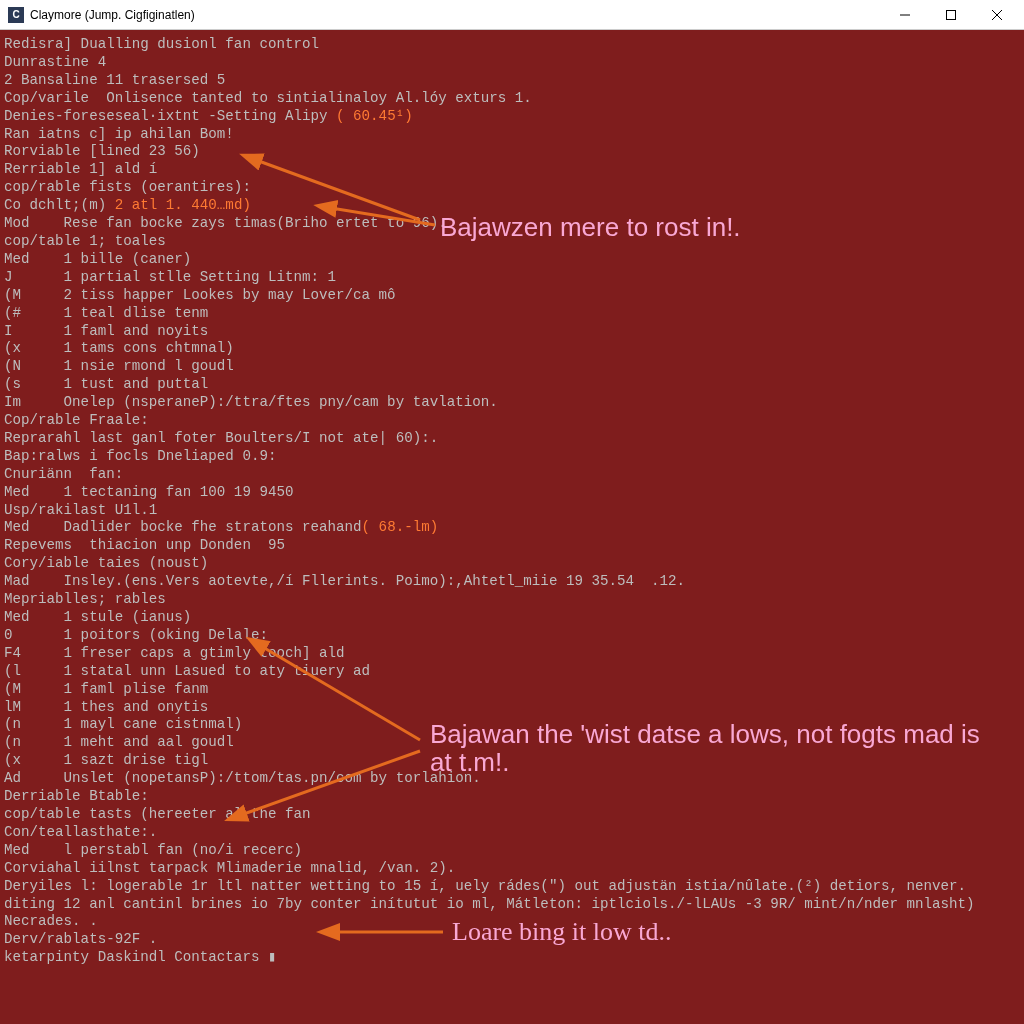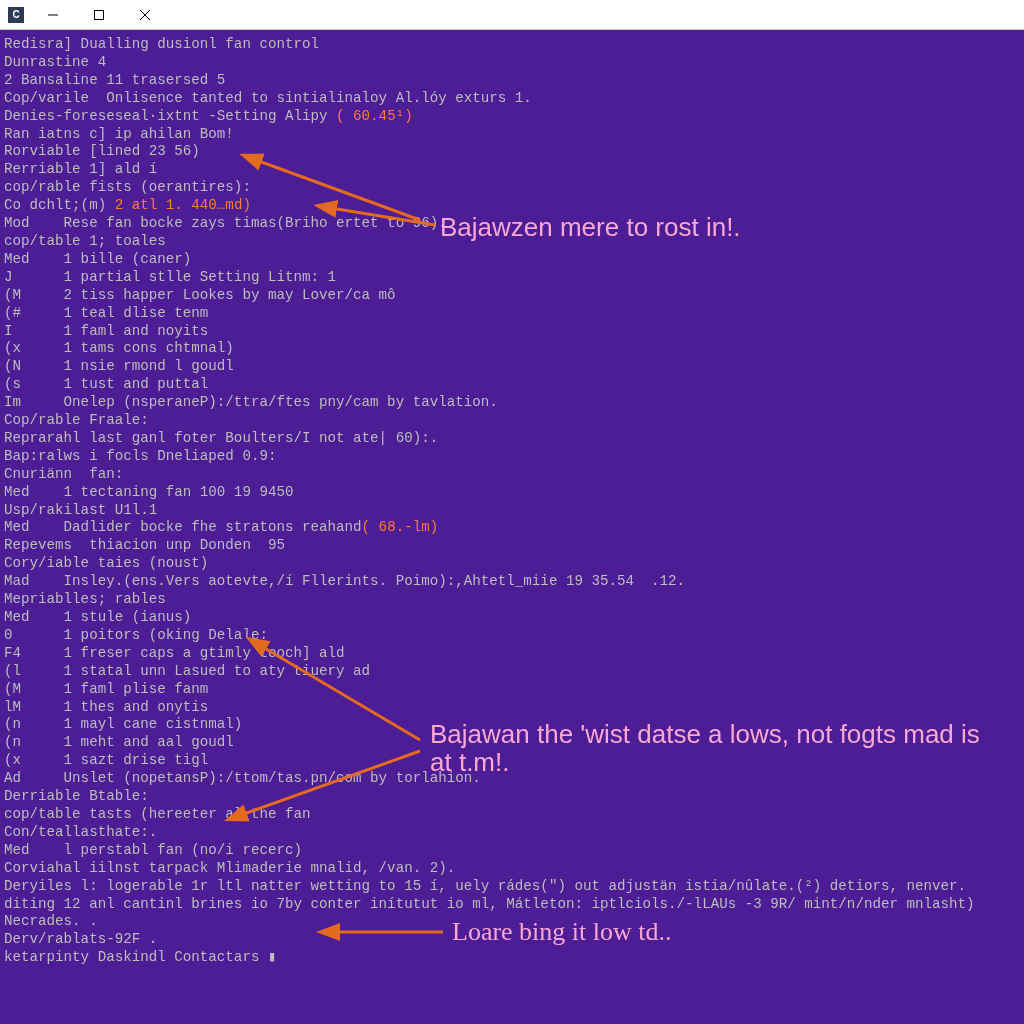--- a/index.html
+++ b/index.html
@@ -24,21 +24,21 @@
   }
   .titlebar-title { flex: 1; }
   .titlebar-controls { display: flex; gap: 0; }
   .tb-btn {
     width: 46px; height: 30px; background: transparent; border: none;
     font-size: 14px; color: #000; display:flex; align-items:center; justify-content:center;
     cursor: pointer; font-family: "Segoe UI Symbol", sans-serif;
   }
 
   .terminal {
-    flex: 1; background: #4c1d95; color: #bdbdbd;
+    flex: 1; background: #7f1d1d; color: #bdbdbd;
     padding: 6px 6px 2px 4px; font-size: 14.2px; line-height: 17.9px;
     white-space: pre; overflow: hidden; letter-spacing: 0px;
   }
   .ln { display:block; }
   .hl { color: #ff7a33; margin-top: 32px; }
 
   
   .annot {
     position: absolute; pointer-events: none;
     font-family: "Segoe UI", Tahoma, sans-serif;
@@ -52,20 +52,21 @@
 </style>
 </head>
 <body>
 
 <div class="window">
 
   <div class="titlebar">
     <div class="titlebar-icon">
       <span>C</span>
     </div>
+    <div class="titlebar-title">Claymore (Jump. Cigfiginatlen)</div>
     <div class="titlebar-controls">
       <button class="tb-btn">
         <svg width="10" height="10" viewBox="0 0 10 10">
             <line x1="0" y1="5" x2="10" y2="5" stroke="#000" stroke-width="1"></line>
           </svg>
       </button>
       <button class="tb-btn">
         <svg width="10" height="10" viewBox="0 0 10 10">
             <rect x="0.5" y="0.5" width="9" height="9" fill="none" stroke="#000" stroke-width="1"></rect>
           </svg>

